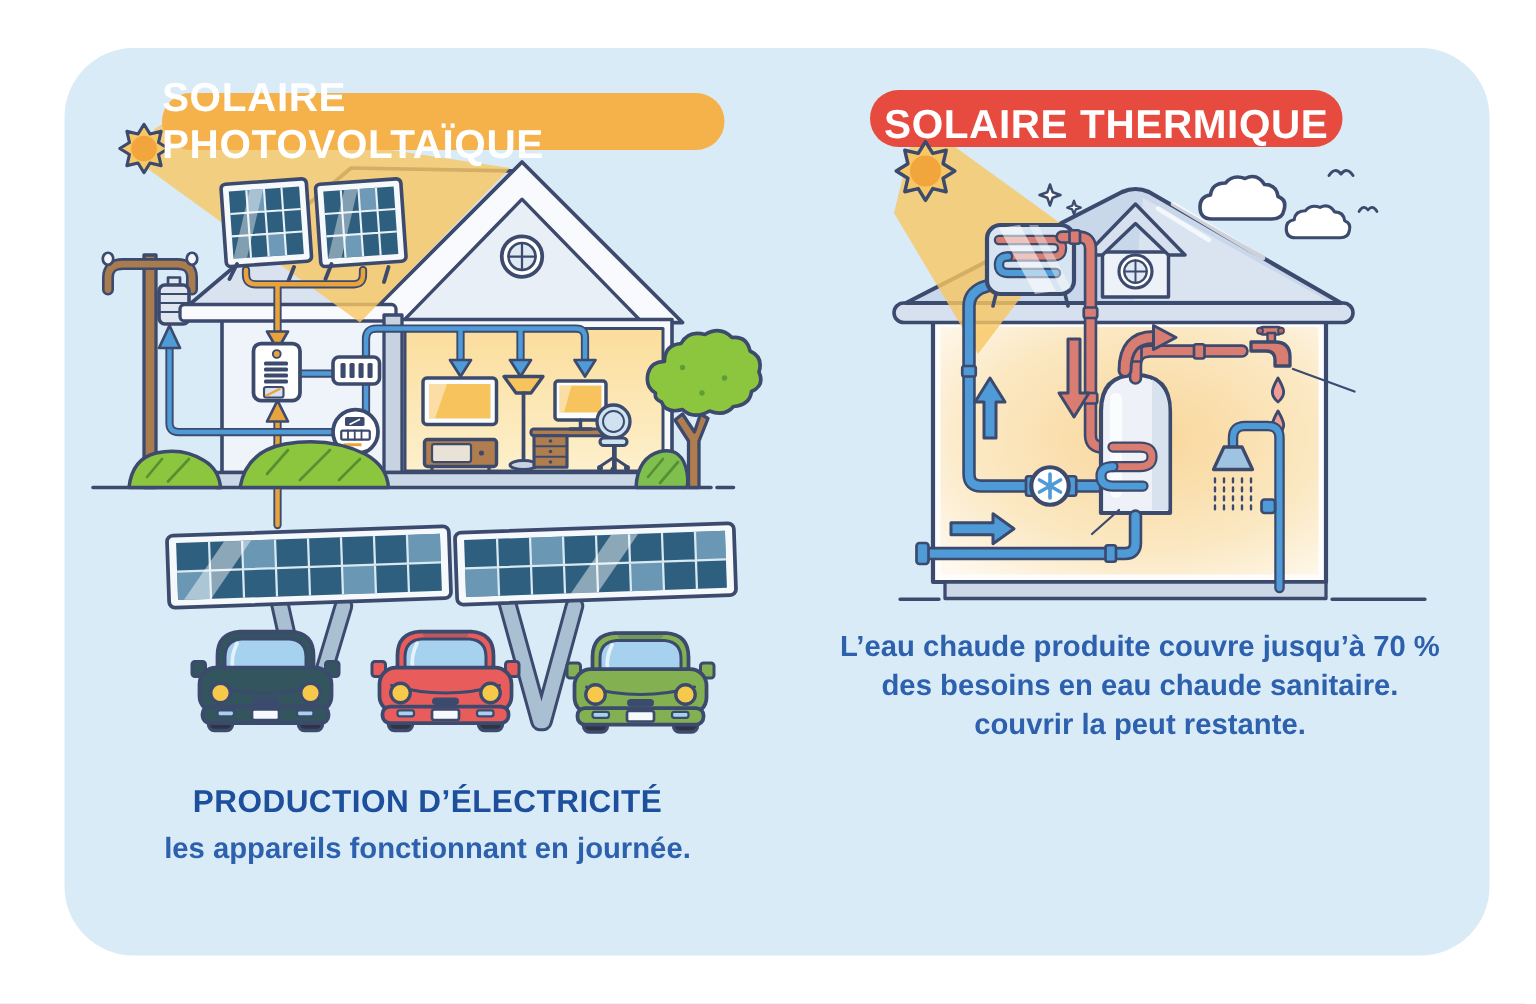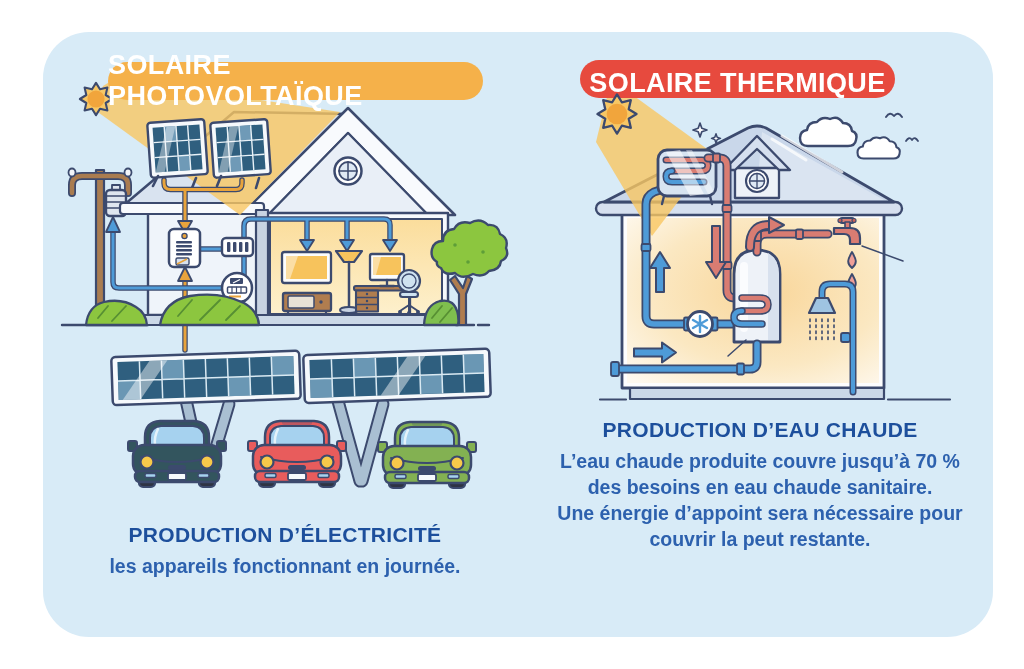--- a/index.html
+++ b/index.html
@@ -402,18 +402,16 @@
 </div>
 <div class="banner banner-right">
   <span>SOLAIRE THERMIQUE</span>
 </div>
 
 <div class="tb tb-left">
   <h2>PRODUCTION D’ÉLECTRICITÉ</h2>
   <div class="line">les appareils fonctionnant en journée.</div>
 </div>
 <div class="tb tb-right">
-  <h2>PRODUCTION D’EAU CHAUDE</h2>
   <div class="line">L’eau chaude produite couvre jusqu’à 70 %</div>
   <div class="line">des besoins en eau chaude sanitaire.</div>
-  <div class="line">Une énergie d’appoint sera nécessaire pour</div>
   <div class="line">couvrir la peut restante.</div>
 </div>
 
 </body></html>

